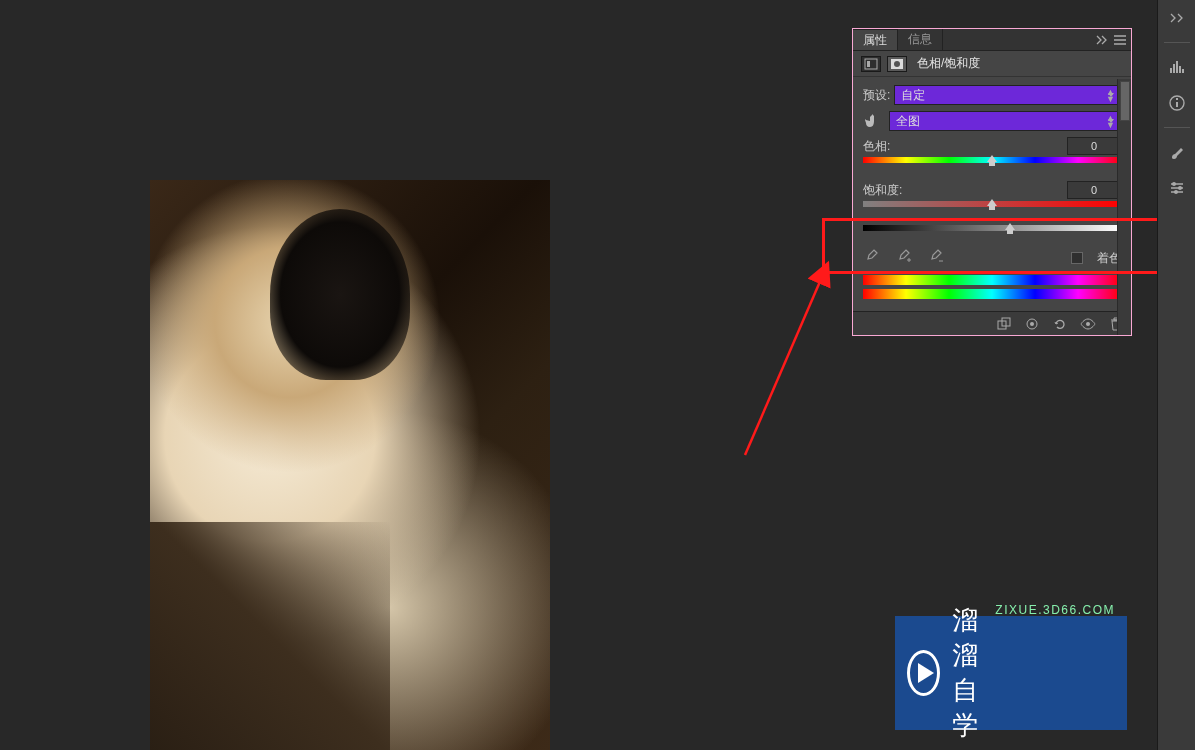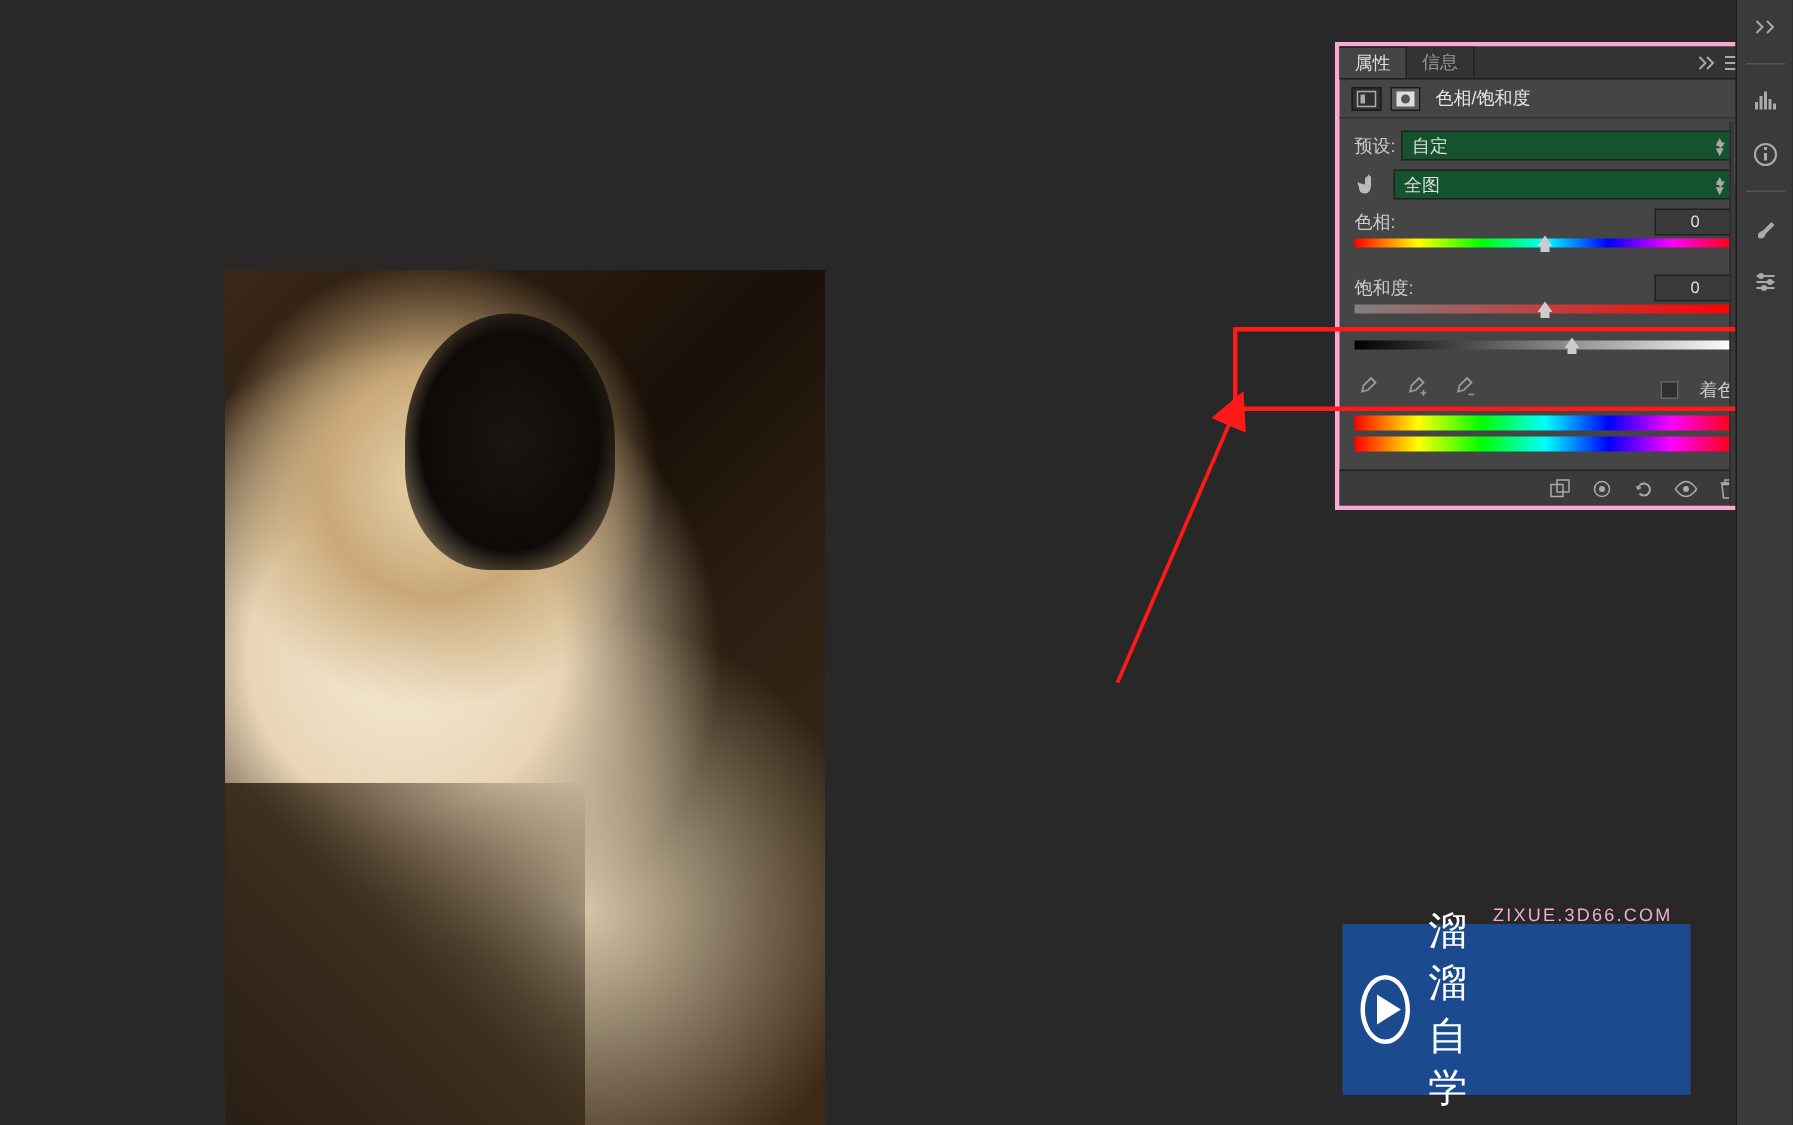--- a/index.html
+++ b/index.html
@@ -63,24 +63,24 @@
     width: 28px; height: 28px;
     display: flex; align-items: center; justify-content: center;
     color: #aaa;
     cursor: pointer;
   }
   .tool-sep { width: 26px; height: 1px; background: #555; margin: 2px 0; }
 
   
   .panel {
     position: absolute;
-    left: 890px; top: 28px;
+    left: 852px; top: 28px;
     width: 280px;
     background: #454545;
-    border: 3px solid #f9a8d4;
+    border: 1px solid #f9a8d4;
   }
 
   
   .panel-tabs {
     height: 22px;
     background: #333333;
     display: flex; align-items: stretch;
     border-bottom: 1px solid #222;
     position: relative;
   }
@@ -141,21 +141,21 @@
     background:#666; border:1px solid #444;
   }
 
   .row { display: flex; align-items: center; margin-bottom: 6px; gap: 4px; }
 
   .lbl { font-size: 12px; color: #ccc; }
 
   .dropdown {
     flex: 1;
     height: 20px;
-    background: #14532d;
+    background: #6d28d9;
     border: 1px solid #222;
     display: flex; align-items: center;
     padding: 0 6px;
     position: relative;
     color: #ddd;
     font-size: 12px;
     cursor: pointer;
   }
   .dropdown::after {
     content: "";
@@ -290,21 +290,21 @@
   }
   .wm-play::after{
     content:""; width:0; height:0;
     border-top:10px solid transparent;
     border-bottom:10px solid transparent;
     border-left:16px solid #fff;
     margin-left:4px;
   }
   .wm-text { display:flex; }
   .wm-title { color:#fff; font-size:26px; font-weight:500; letter-spacing:4px; }
-  .wm-sub { color:#f9a8d4; font-size:12px; letter-spacing:1.5px; }
+  .wm-sub { color:#86efac; font-size:12px; letter-spacing:1.5px; }
 </style>
 </head>
 <body>
 
 <div class="canvas-area">
   <div class="canvas-image"></div>
 </div>
 
 <div class="panel">
 

